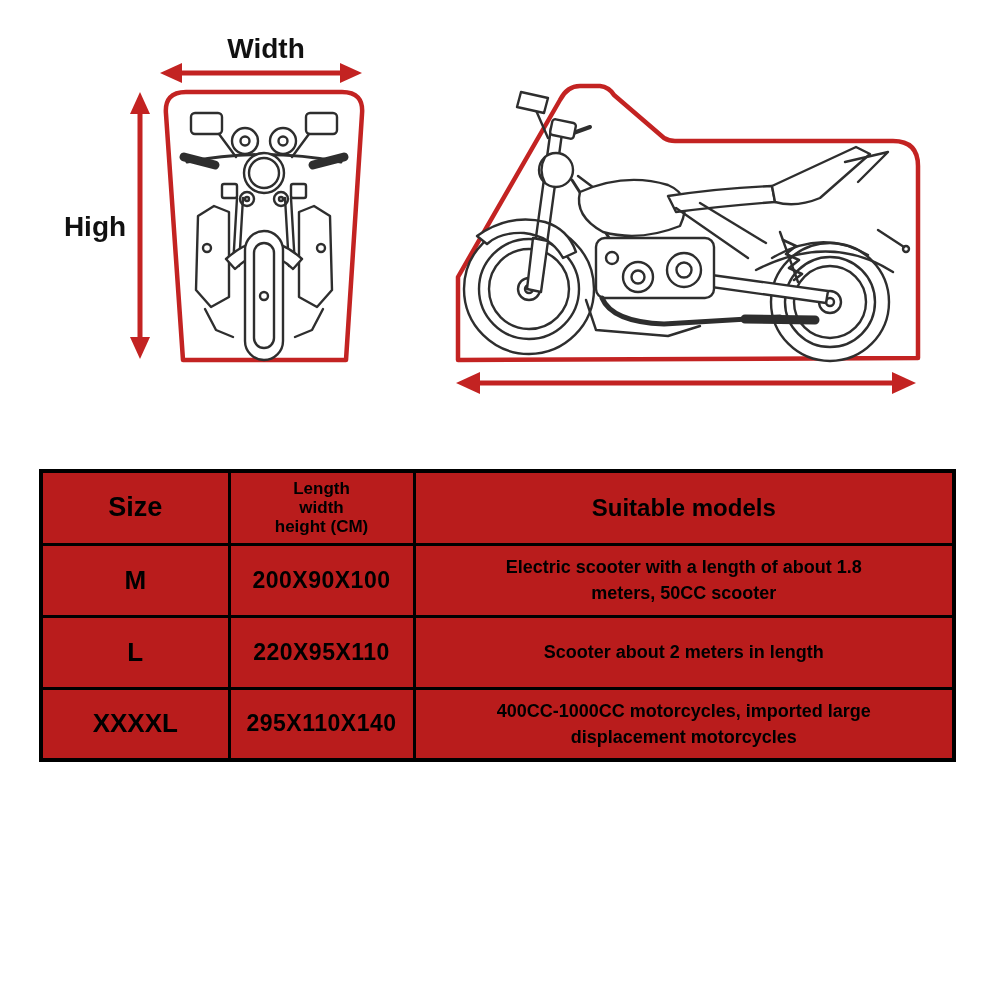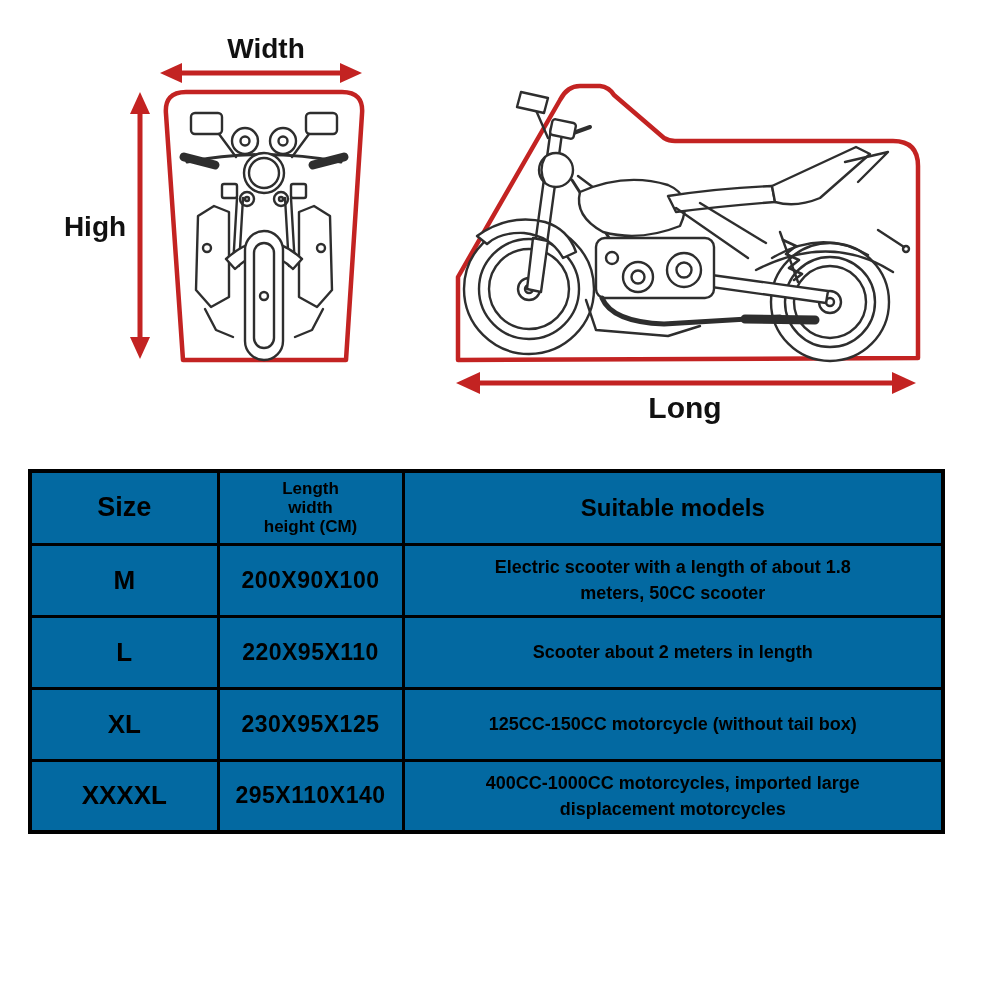--- a/index.html
+++ b/index.html
@@ -7,22 +7,22 @@
     position:relative;width:1001px;height:1001px;background:#ffffff;overflow:hidden;
     font-family:"Liberation Sans", sans-serif;color:#000;
   }
   .diagram-svg{position:absolute;left:0;top:0;width:1001px;height:465px;}
   .dim-label{position:absolute;font-weight:bold;color:#111;text-align:center;}
   .width-label{left:196px;top:33px;width:140px;font-size:28px;}
   .high-label{left:45px;top:211px;width:100px;font-size:28px;}
   .long-label{left:613px;top:391px;width:144px;font-size:30px;}
 
   table.size-table{
-    position:absolute;left:28px;top:469px;width:913px;
-    border-collapse:collapse;table-layout:fixed;background:#0369a1;
+    position:absolute;left:39px;top:469px;width:913px;
+    border-collapse:collapse;table-layout:fixed;background:#b91c1c;
     border:4px solid #000;
   }
   table.size-table th, table.size-table td{
     border:3px solid #000;font-weight:bold;vertical-align:middle;
     text-align:center;padding:0;overflow:hidden;
   }
   col.col-size{width:188px;} col.col-dims{width:185px;} col.col-models{width:540px;}
   tr.hdr{height:73px;} tr.row{height:72px;}
   th.h-size{font-size:27px;}
   th.h-dims{font-size:17px;line-height:19px;white-space:pre-line;}
@@ -165,21 +165,20 @@
       <g>
         <line class="red-arrow-line" x1="478" y1="383" x2="894" y2="383"></line>
         <polygon class="red-arrow-head" points="456,383 480,372 480,394"></polygon>
         <polygon class="red-arrow-head" points="916,383 892,372 892,394"></polygon>
       </g>
     </g>
   </svg>
 
   <div class="dim-label width-label">Width</div>
   <div class="dim-label high-label">High</div>
-  <div class="dim-label long-label">Long</div>
 
   <table class="size-table">
     <colgroup>
         <col class="col-size">
         <col class="col-dims">
         <col class="col-models">
       </colgroup>
     <thead>
       <tr class="hdr">
         <th class="h-size">Size</th>
@@ -195,25 +194,20 @@
         <td class="c-dims">200X90X100</td>
         <td class="c-models">Electric scooter with a length of about 1.8
 meters, 50CC scooter</td>
       </tr>
       <tr class="row">
         <td class="c-size">L</td>
         <td class="c-dims">220X95X110</td>
         <td class="c-models">Scooter about 2 meters in length</td>
       </tr>
       <tr class="row">
-        <td class="c-size">XL</td>
-        <td class="c-dims">230X95X125</td>
-        <td class="c-models">125CC-150CC motorcycle (without tail box)</td>
-      </tr>
-      <tr class="row">
         <td class="c-size">XXXXL</td>
         <td class="c-dims">295X110X140</td>
         <td class="c-models">400CC-1000CC motorcycles, imported large
 displacement motorcycles</td>
       </tr>
     </tbody>
   </table>
 </div>
 
 </body></html>

